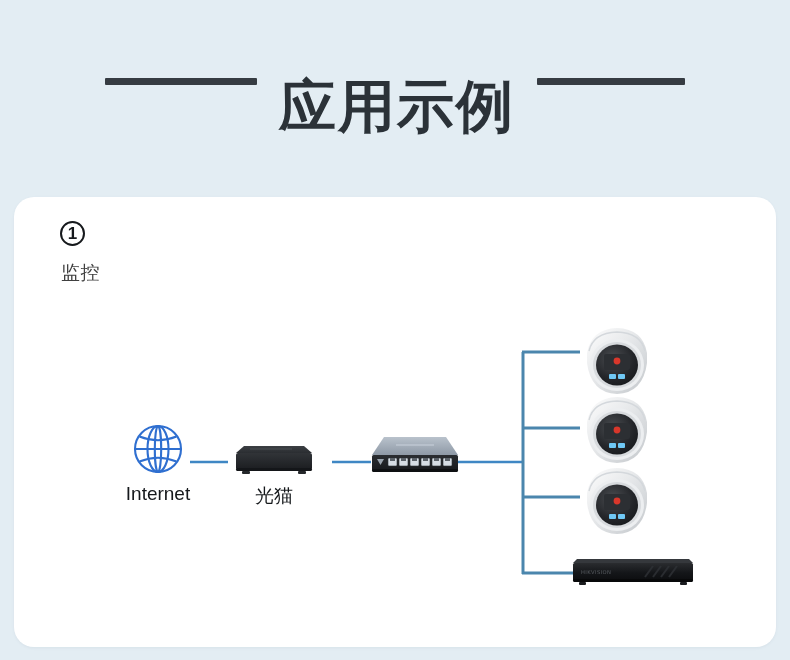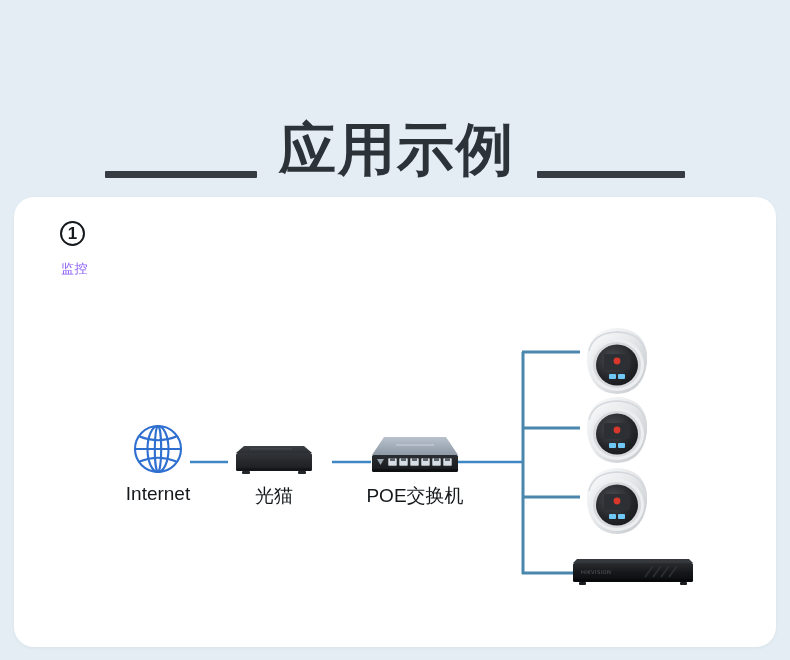--- a/index.html
+++ b/index.html
@@ -16,21 +16,21 @@
   }
 
   
   #page-title-bar {
     position: absolute;
     left: 0;
     top: 78px;
     width: 790px;
     height: 100px;
     display: flex;
-    align-items: flex-end;
+    align-items: flex-start;
     justify-content: center;
     gap: 22px;
   }
   .title-rule {
     height: 7px;
     background: #363c42;
     border-radius: 1px;
   }
   .title-rule.left  { width: 152px; }
   .title-rule.right { width: 148px; }
@@ -82,22 +82,22 @@
     font-size: 25px;
     font-weight: bold;
     color: #16191c;
     letter-spacing: 0.5px;
     white-space: nowrap;
   }
   #section-subtitle {
     position: absolute;
     left: 47px;
     top: 63px;
-    font-size: 13px;
-    color: #8b5cf6;
+    font-size: 19px;
+    color: #404040;
     letter-spacing: 0.5px;
   }
 
   
   #diagram {
     position: absolute;
     left: 0;
     top: 0;
     width: 762px;
     height: 450px;
@@ -247,21 +247,20 @@
         <g fill="#5b6269">
           <rect x="20" y="29" width="5" height="3"></rect>
           <rect x="31" y="29" width="5" height="3"></rect>
           <rect x="42" y="29" width="5" height="3"></rect>
           <rect x="53" y="29" width="5" height="3"></rect>
           <rect x="64" y="29" width="5" height="3"></rect>
           <rect x="75" y="29" width="5" height="3"></rect>
         </g>
         <polygon points="7,30 14,30 10.5,36" fill="#9aa4ae"></polygon>
       </svg>
-      <div class="node-label">POE交换机</div>
     </div>
 
     <div class="node node-camera" id="node-camera-1">
       <svg width="92" height="76" viewBox="0 0 92 76">
         <defs>
           <linearGradient id="cam-body" x1="0" y1="0" x2="1" y2="1">
             <stop offset="0" stop-color="#fdfdfd"></stop>
             <stop offset="0.45" stop-color="#e6e8ea"></stop>
             <stop offset="1" stop-color="#c3c7cb"></stop>
           </linearGradient>

